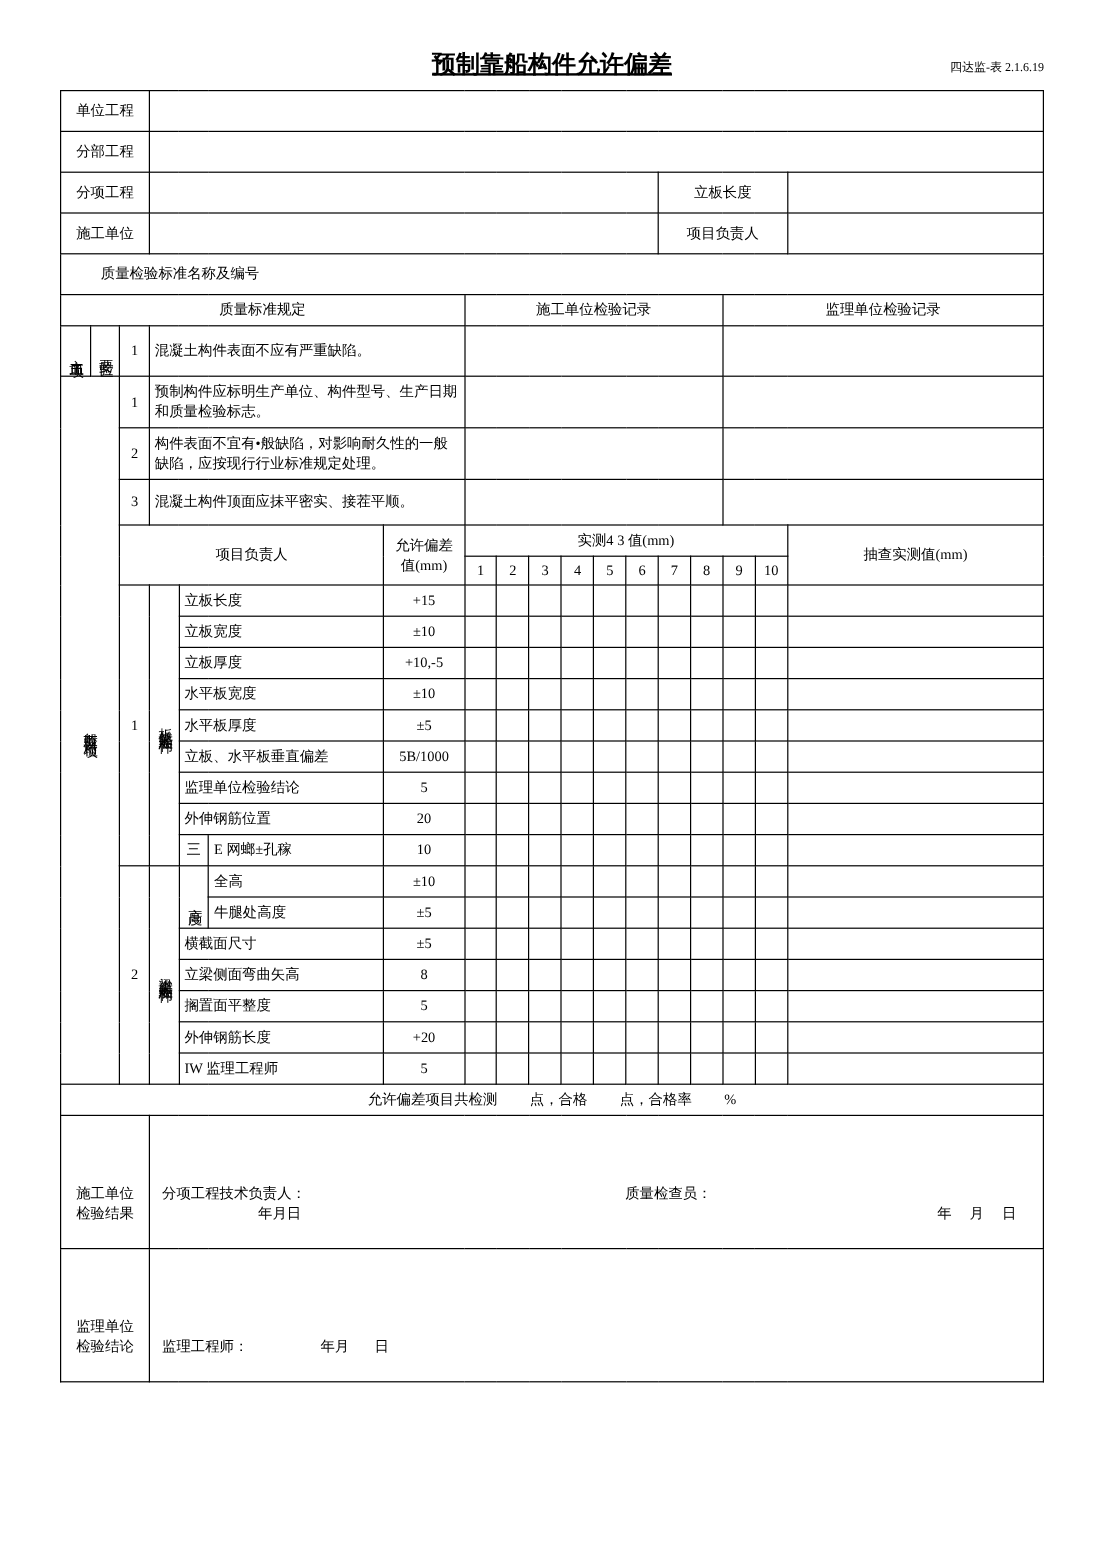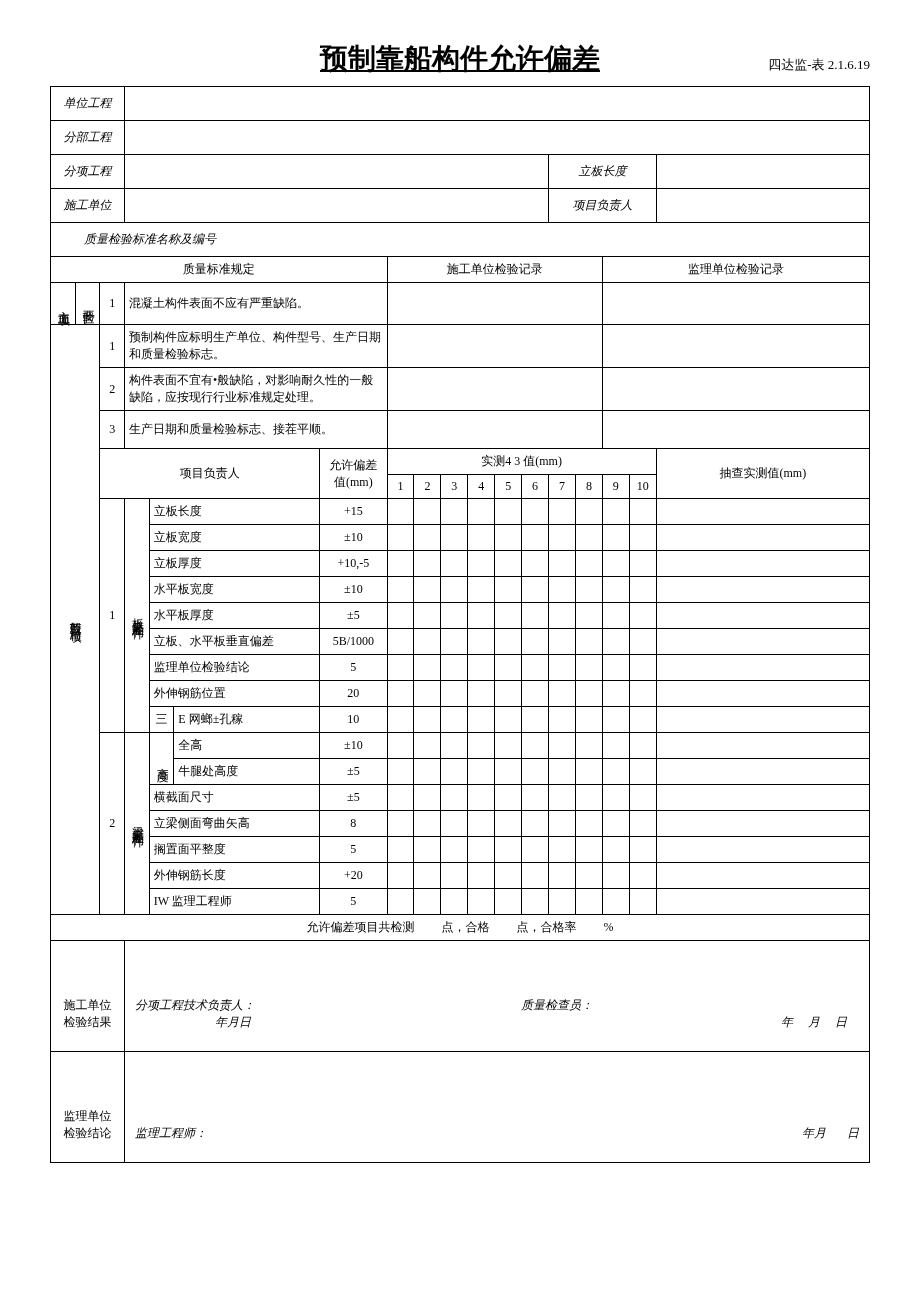--- a/index.html
+++ b/index.html
@@ -15,55 +15,55 @@
     margin: 0 auto;
   }
   .header-row {
     display: flex;
     align-items: flex-end;
     justify-content: center;
     position: relative;
     margin-bottom: 8px;
   }
   .title {
-    font-size: 28px;
+    font-size: 20px;
     font-weight: bold;
     text-decoration: underline;
     text-align: center;
   }
   .code {
     position: absolute;
     right: 0;
     bottom: 4px;
-    font-size: 13px;
+    font-size: 10px;
   }
   table {
     border-collapse: collapse;
     width: 100%;
     table-layout: fixed;
   }
   td {
     border: 1px solid #000;
     padding: 4px 4px;
     vertical-align: middle;
     font-size: 12px;
     word-break: break-all;
   }
   .center { text-align: center; }
   .vtext {
     writing-mode: vertical-rl;
     text-orientation: upright;
     text-align: center;
     letter-spacing: 2px;
   }
-  .tall { height: 34px; font-style: italic; }
+  .tall { height: 34px; }
   .short { height: 20px; }
   .input-cell { background:#fff; }
   .sig-box { height:70px; vertical-align: bottom; padding:20px 10px;}
-  .sig-line { display:flex; justify-content:space-between; width:100%;font-style:italic;}
+  .sig-line { display:flex; justify-content:space-between; width:100%;}
 </style>
 </head>
 <body>
 
 <div class="page">
   <div class="header-row">
     <div class="title">预制靠船构件允许偏差</div>
     <div class="code">四达监-表 2.1.6.19</div>
   </div>
 
@@ -138,21 +138,21 @@
       <td colspan="4"></td>
     </tr>
     <tr style="height:38px">
       <td class="center">2</td>
       <td colspan="4">构件表面不宜有•般缺陷，对影响耐久性的一般缺陷，应按现行行业标准规定处理。</td>
       <td colspan="8"></td>
       <td colspan="4"></td>
     </tr>
     <tr style="height:38px">
       <td class="center">3</td>
-      <td colspan="4">生产日期和质量检验标志、接茬平顺。</td>
+      <td colspan="4">混凝土构件顶面应抹平密实、接茬平顺。</td>
       <td colspan="8"></td>
       <td colspan="4"></td>
     </tr>
 
     <tr>
       <td rowspan="2" colspan="4" class="center">项目负责人</td>
       <td rowspan="2" class="center">允许偏差值(mm)</td>
       <td colspan="10" class="center">实测4  3 值(mm)</td>
       <td rowspan="2" colspan="2" class="center">抽查实测值(mm)</td>
     </tr>
@@ -441,21 +441,21 @@
             <span>月</span>&nbsp;&nbsp;&nbsp;&nbsp;
             <span>日</span>&nbsp;&nbsp;&nbsp;&nbsp;
           </span>
         </div>
       </td>
     </tr>
 
     <tr>
       <td colspan="3" class="center sig-box">监理单位检验结论</td>
       <td colspan="16" class="sig-box">
-        <div class="sig-line" style="justify-content:space-between; gap:60px;">
+        <div class="sig-line" style="justify-content:flex-start; gap:60px;">
           <span>监理工程师：</span>
           <span>
             <span>年月</span>&nbsp;&nbsp;&nbsp;&nbsp;&nbsp;&nbsp;
             <span>日</span>
           </span>
         </div>
       </td>
     </tr>
 
   </tbody>

